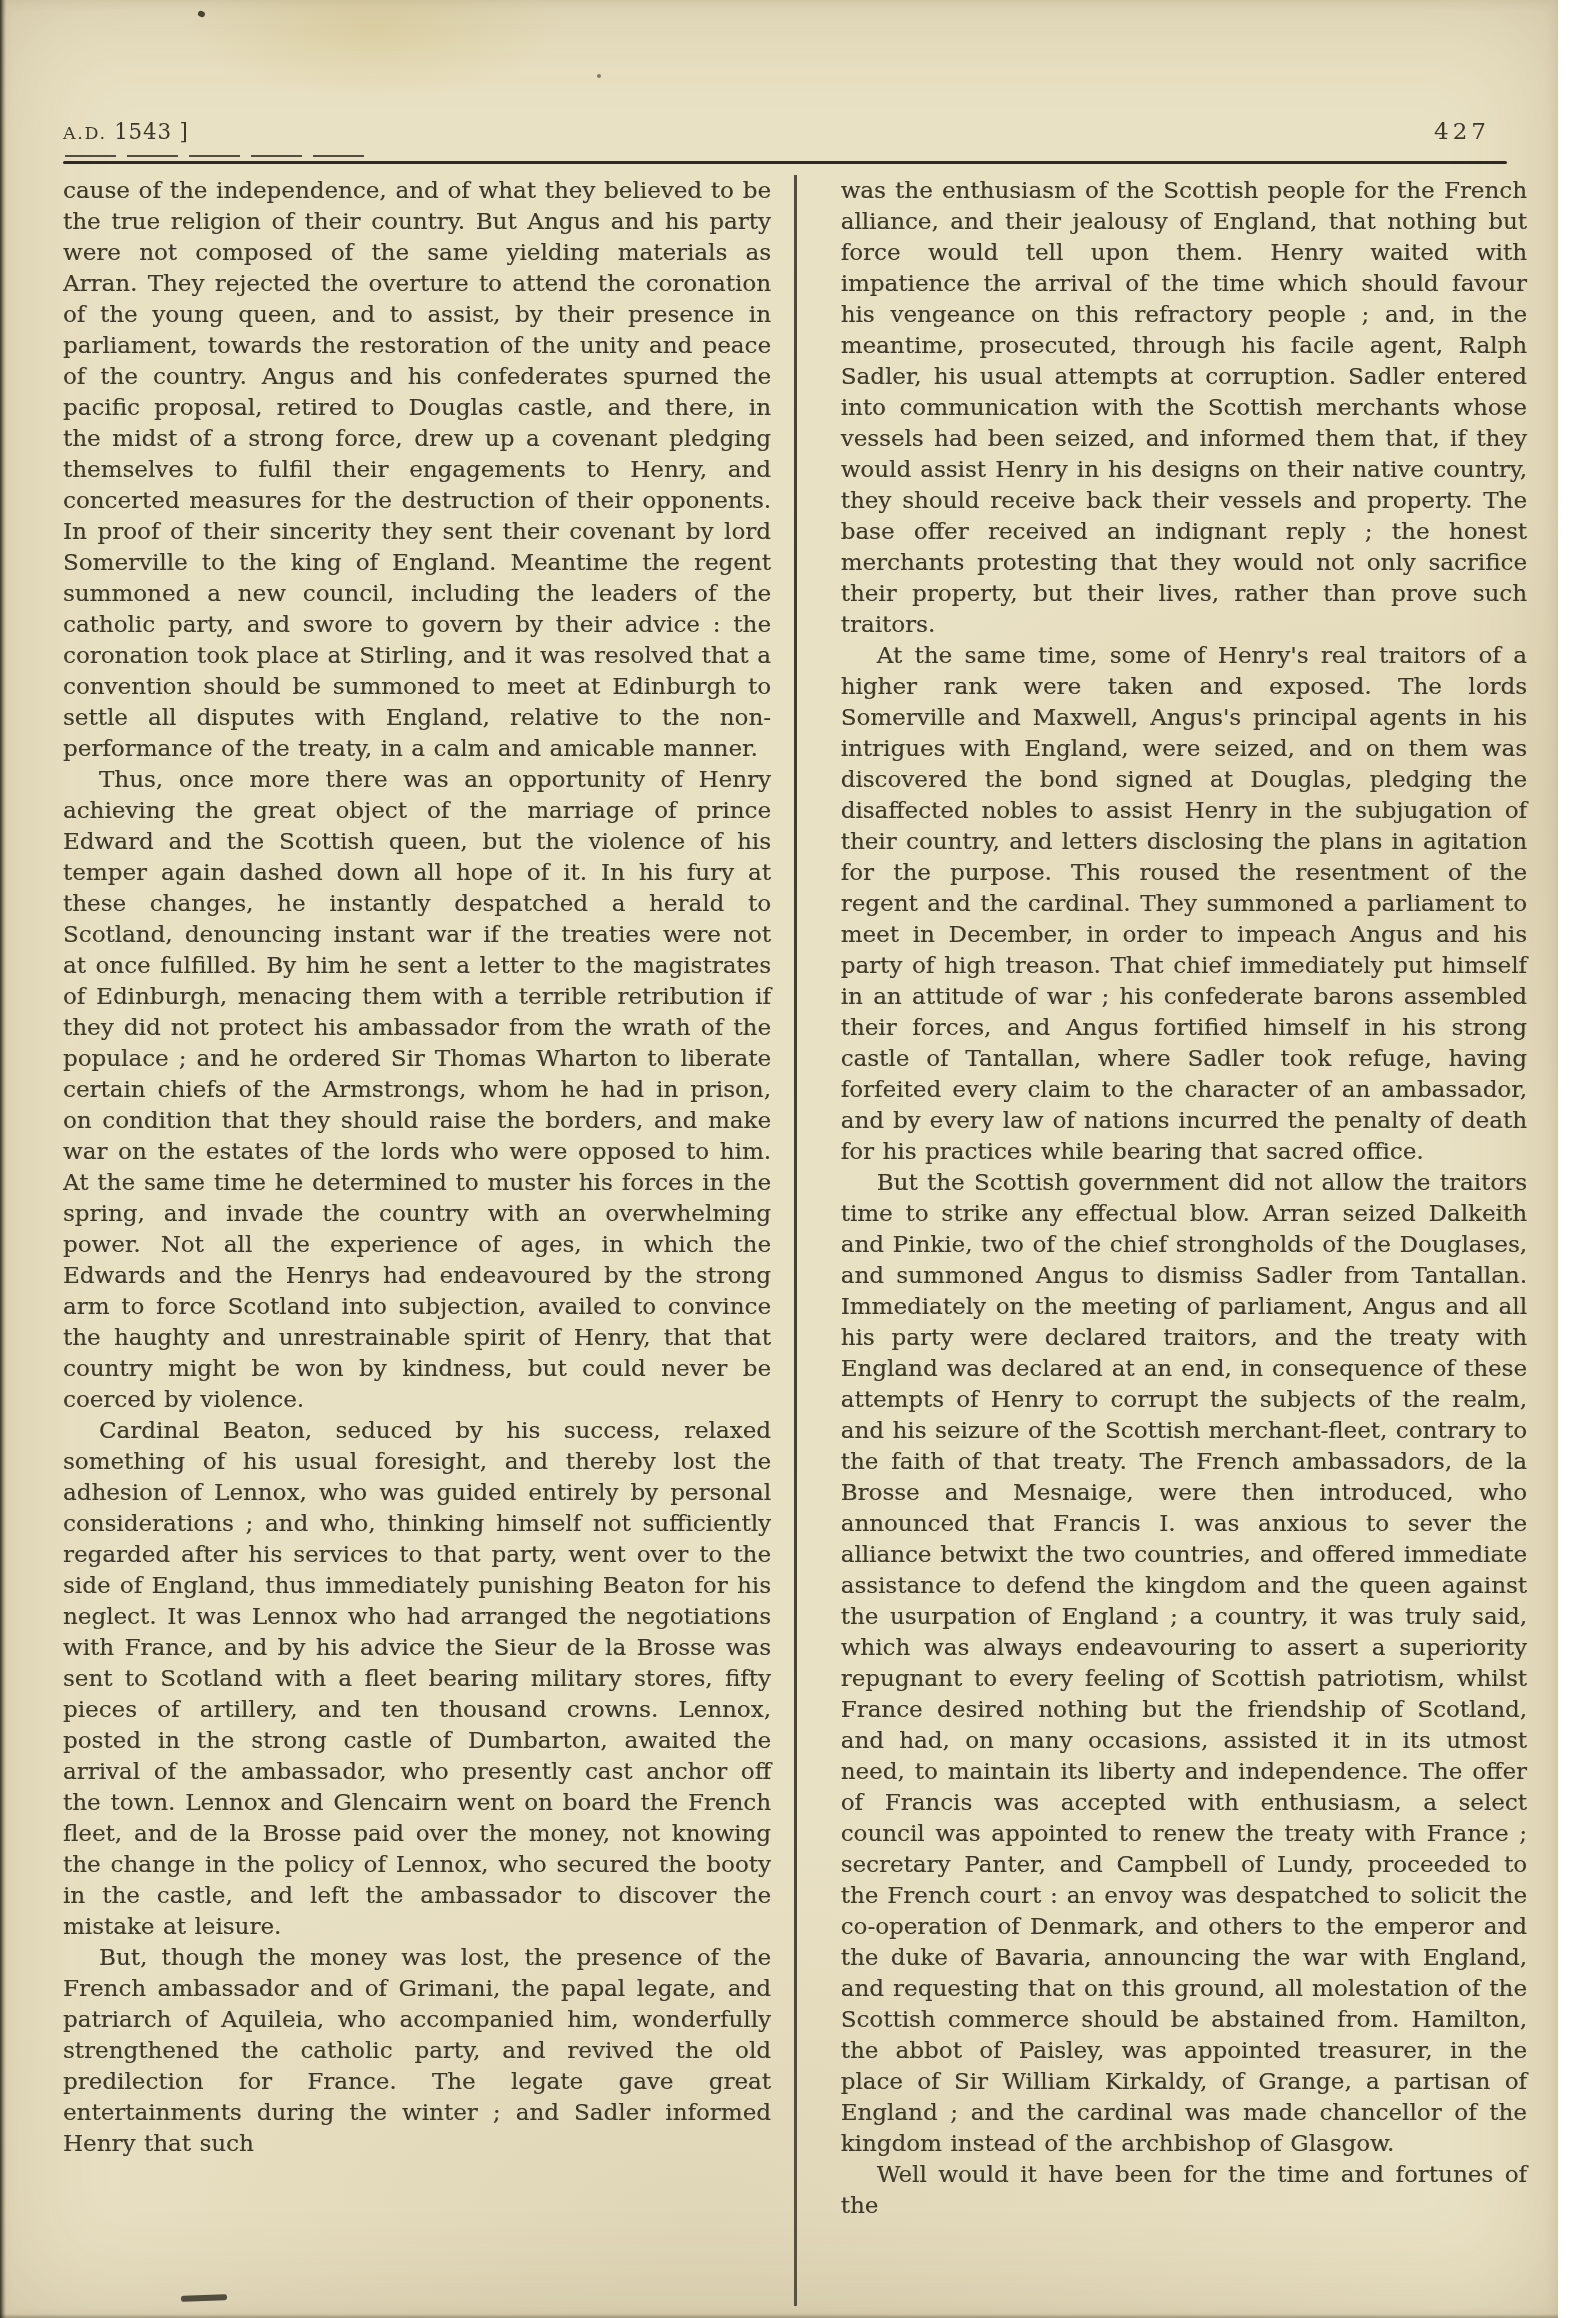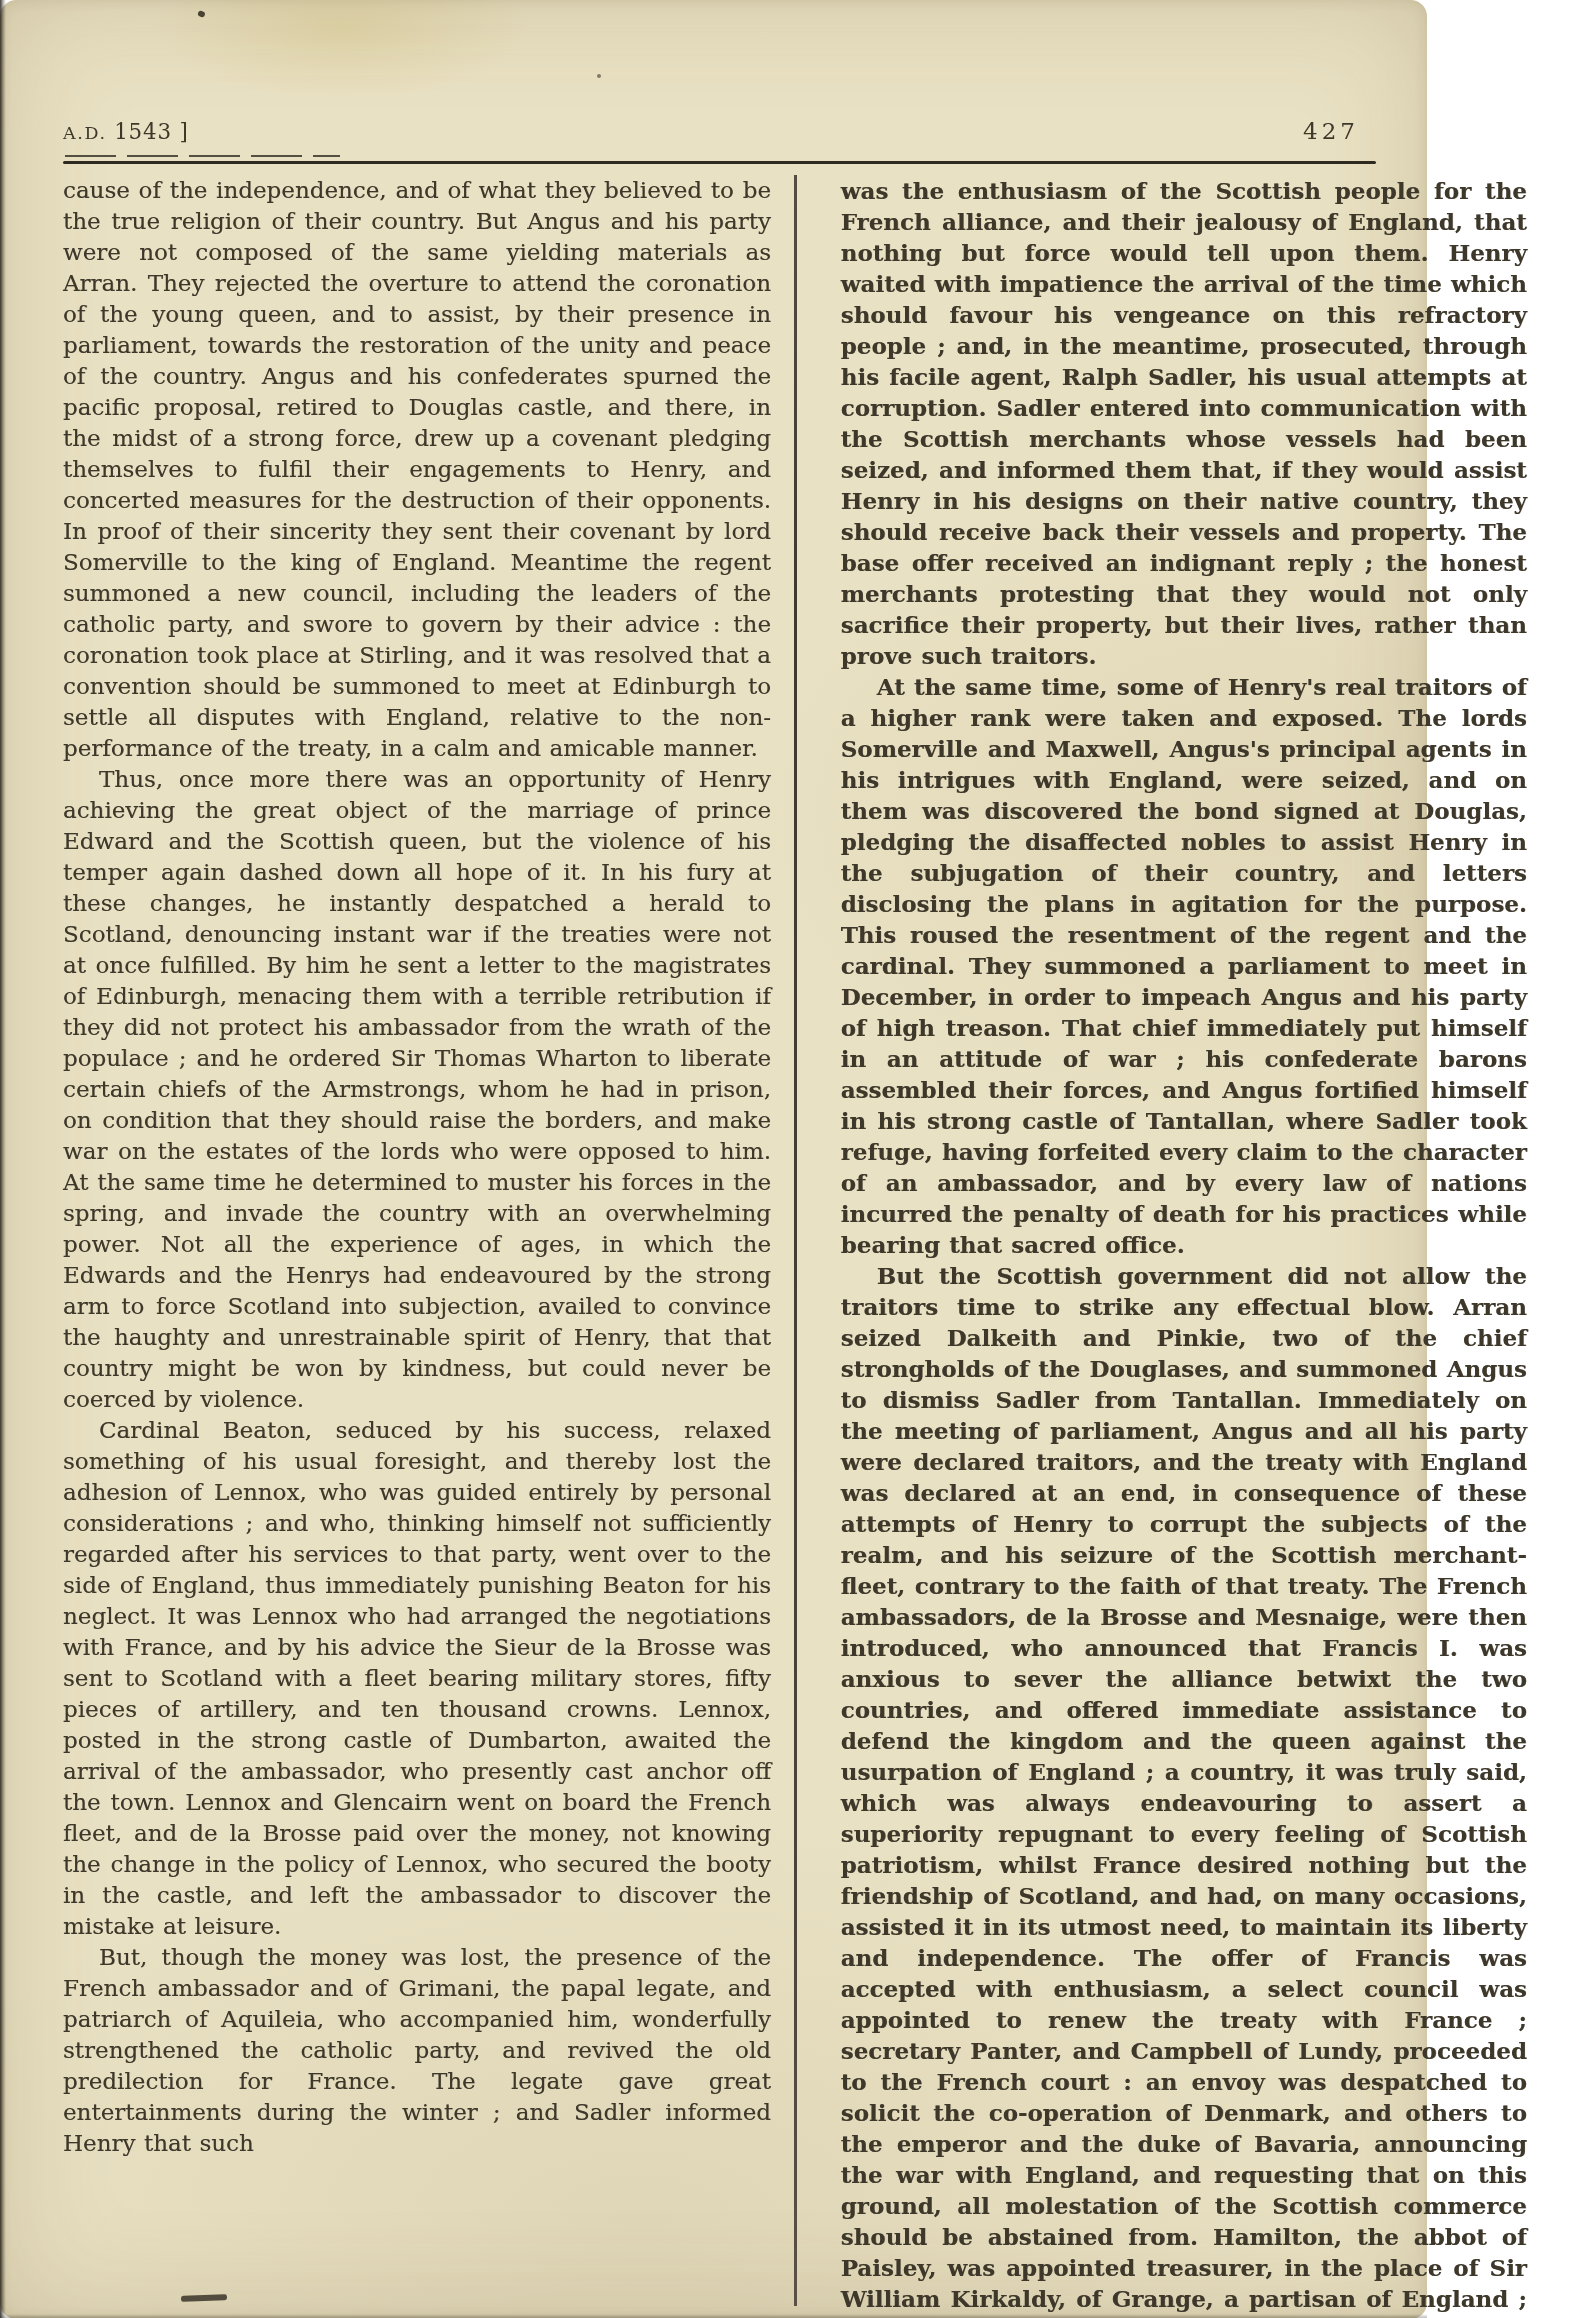--- a/index.html
+++ b/index.html
@@ -5,30 +5,29 @@
   html, body {
     margin: 0;
     padding: 0;
     width: 1585px;
     height: 2319px;
     overflow: hidden;
     font-family: "DejaVu Serif", "Liberation Serif", serif;
   }
   .page {
     position: relative;
-    width: 1427px;
+    width: 1558px;
     height: 2319px;
     background:
       radial-gradient(ellipse 270px 103px at 24% 1.2%, rgba(198,168,72,0.20), transparent 70%),
       radial-gradient(ellipse 714px 476px at 88% 35%, rgba(130,102,46,0.07), transparent 72%),
       radial-gradient(ellipse 1031px 555px at 45% 96%, rgba(110,88,42,0.08), transparent 75%),
       var(--paper, #e9e1c3);
     box-shadow: inset 0 0 111px rgba(86,66,24,0.18), inset 0 0 14.3px rgba(70,54,20,0.12);
     color: var(--ink, #3e382b);
-    border-radius: 16px;
   }
   .scan-edge-left {
     position: absolute; left: 0; top: 0; bottom: 0; width: 5.6px;
     background: linear-gradient(to right, rgba(24,20,12,0.82), rgba(24,20,12,0.25) 60%, transparent);
   }
   .scan-edge-bottom {
     position: absolute; left: 0; right: 0; bottom: 0; height: 4.8px;
     background: linear-gradient(to top, rgba(24,20,12,0.35), transparent);
   }
   .page-header { position: absolute; top: 97px; left: 63px; right: 57px; height: 49px; }
@@ -63,21 +62,21 @@
     display: flex; align-items: stretch; gap: 9px;
   }
   .col {
     text-align: justify;
     font-size: 23px;
     line-height: 31px;
     text-shadow: 0.3px 0.3px 0.5px rgba(62,54,40,0.45);
     word-spacing: 1.2px;
   }
   .col.left  { flex: 0 0 708px; }
-  .col.right { flex: 1; font-weight: bold; }
+  .col.right { flex: 1; }
   .column-divider {
     flex: 0 0 2.4px;
     margin-left: 14.3px; margin-right: 35px;
     background: linear-gradient(to bottom, #564e40, #3f3a2e 20%, #4a443a 80%, #5a5244);
   }
   .col p { margin: 0; }
   .col p.indent { text-indent: 36px; }
   .speck { position: absolute; background: #4a4234; border-radius: 50%; }
   .speck.s1 { left: 198px; top: 11px; width: 7.1px; height: 5.6px; transform: rotate(20deg); }
   .speck.s2 { left: 597px; top: 74px; width: 4px; height: 4px; opacity: 0.65; }

